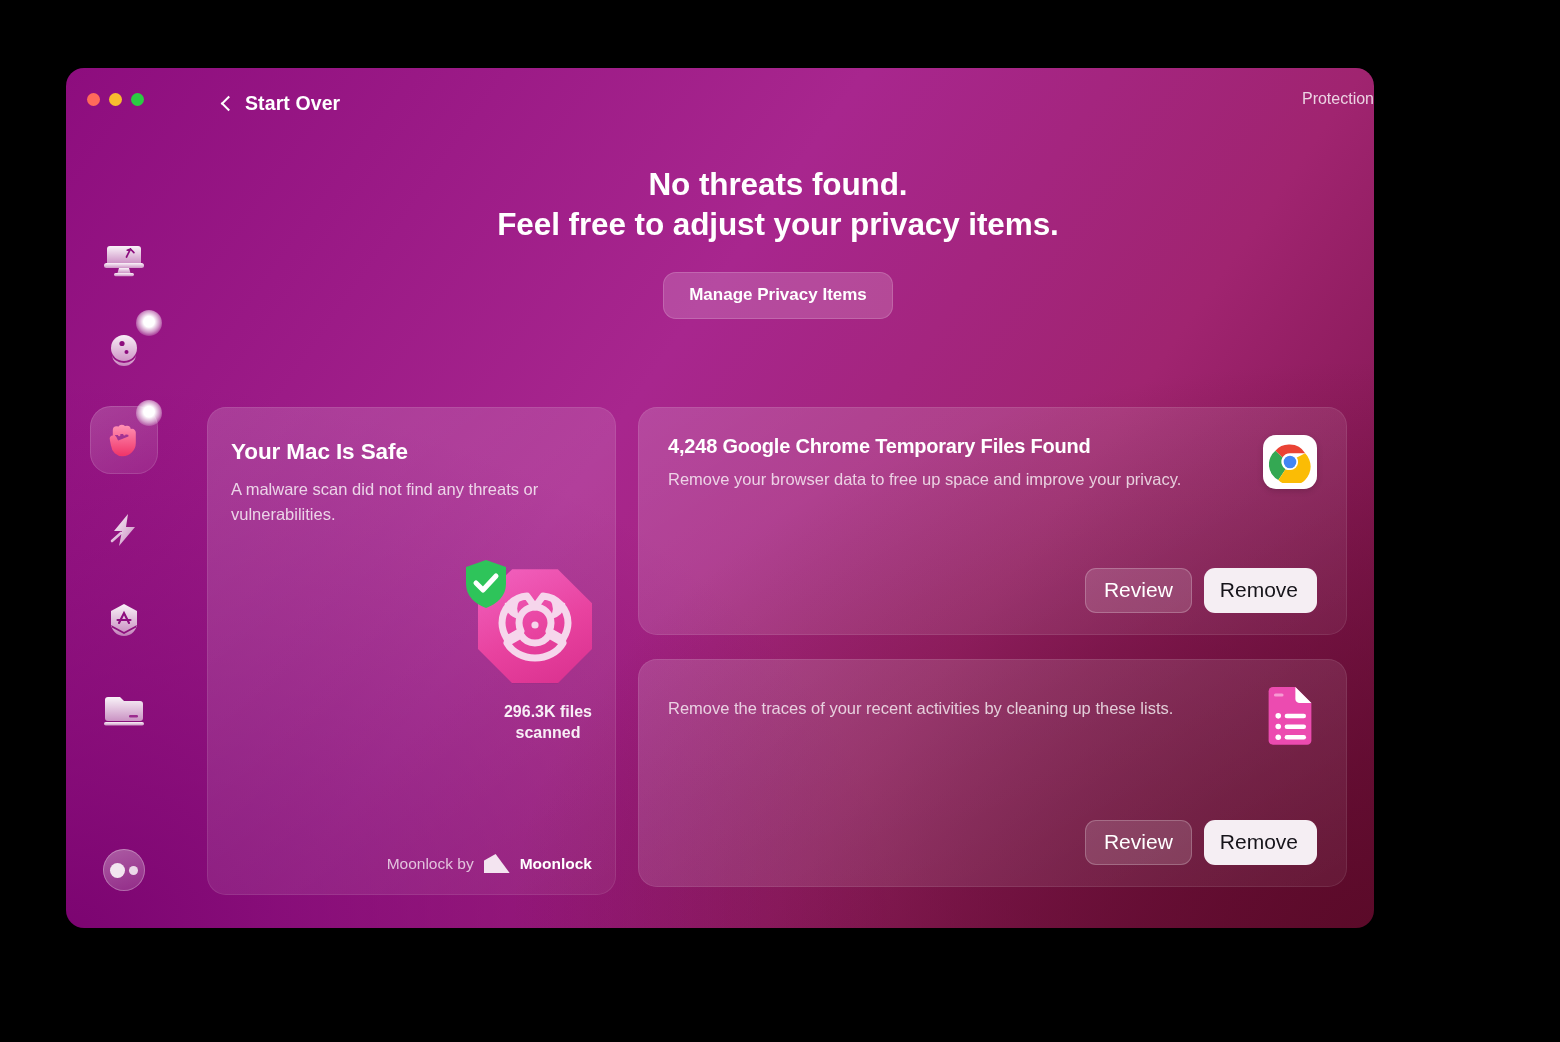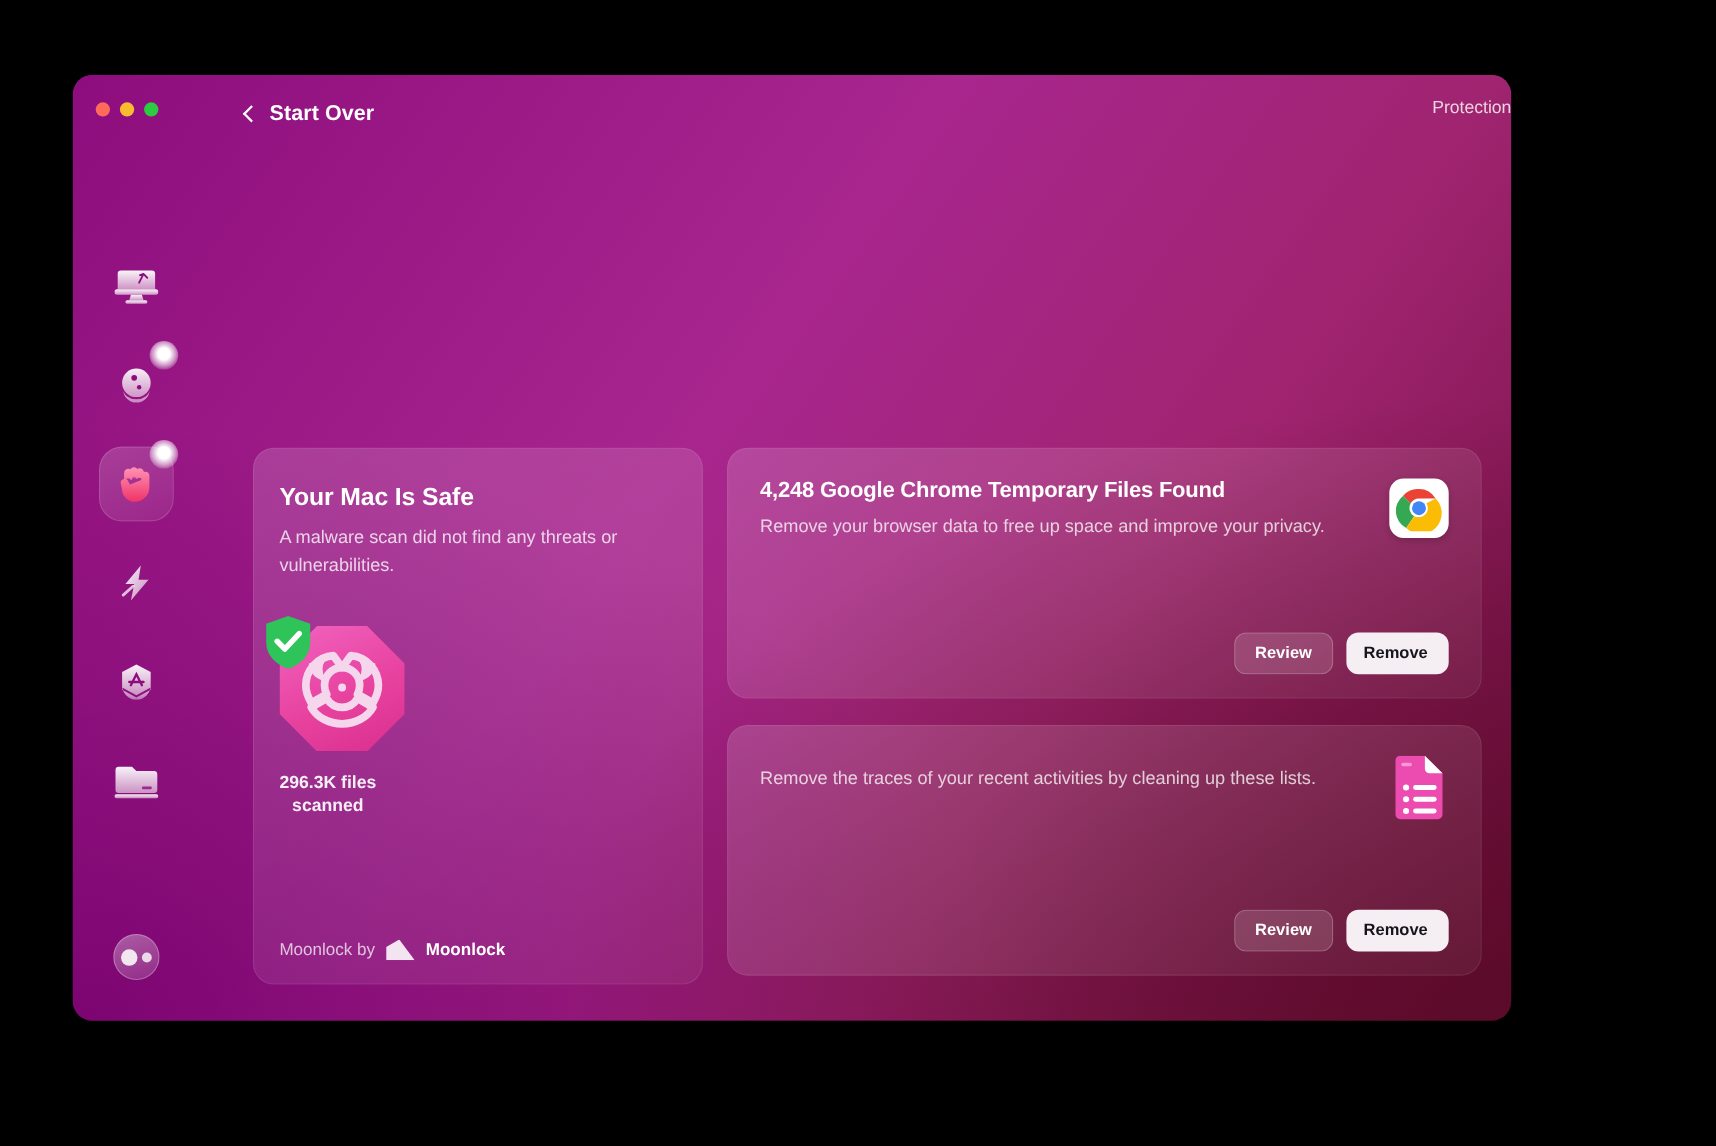--- a/index.html
+++ b/index.html
@@ -117,21 +117,21 @@
 
   .card {
     border-radius: 19px;
     background: linear-gradient(150deg, rgba(255,255,255,.155), rgba(255,255,255,.055));
     box-shadow: inset 0 0 0 1px rgba(255,255,255,.085);
   }
 
   
   #safe-card {
     width: 409px; height: 488px; padding: 32px 24px 22px;
-    display: flex; flex-direction: column; align-items: flex-start; margin-left: 23px;
+    display: flex; flex-direction: column; align-items: flex-end;
   }
   #safe-card .head { width: 100%; }
   #safe-card h2 {
     color: #fff; font-size: 22.5px; font-weight: 700; letter-spacing: -.1px;
   }
   #safe-card p.sub {
     margin-top: 12px; color: rgba(255,255,255,.78);
     font-size: 16.5px; line-height: 1.52; max-width: 360px;
   }
   #safe-visual {
@@ -164,21 +164,21 @@
   }
 
   
   .item-card { padding: 28px 30px 22px; position: relative; height: 228px; display: flex; flex-direction: column; }
   .item-card h3 { color: #fff; font-size: 20px; font-weight: 700; letter-spacing: -.2px; }
   .item-card p { margin-top: 12px; color: rgba(255,255,255,.76); font-size: 16.5px; }
   .item-card .app-icon { position: absolute; right: 30px; top: 28px; width: 54px; height: 54px; }
 
   .actions { margin-top: auto; display: flex; justify-content: flex-end; gap: 12px; }
   .btn {
-    padding: 10px 19px 11px; border-radius: 11px; font-size: 15px; font-weight: 700;
+    padding: 10px 19px 11px; border-radius: 11px; font-size: 21px; font-weight: 400;
     cursor: pointer; white-space: nowrap;
   }
   .btn.ghost { color: #fff; background: rgba(255,255,255,.14); box-shadow: inset 0 0 0 1px rgba(255,255,255,.22); }
   .btn.solid { color: #16141a; background: #f5eef3; padding-left: 16px; }
 
   
   .chrome-tile {
     width: 54px; height: 54px; border-radius: 13px; background: #fff;
     display: flex; align-items: center; justify-content: center;
     box-shadow: 0 2px 6px rgba(0,0,0,.16);
@@ -296,20 +296,27 @@
       </div>
 
     </div>
 
     <div id="account-avatar">
       <i class="big"></i>
       <i class="small"></i>
     </div>
   </nav>
 
+  <section id="hero">
+    <h1>
+      <span>No threats found.</span><br>
+      <span>Feel free to adjust your privacy items.</span>
+    </h1>
+    <div id="manage-privacy-items">Manage Privacy Items</div>
+  </section>
 
   <main id="content">
     <div class="grid">
 
       <section class="card" id="safe-card">
         <div class="head">
           <h2>Your Mac Is Safe</h2>
           <p class="sub">A malware scan did not find any threats or vulnerabilities.</p>
         </div>
 

